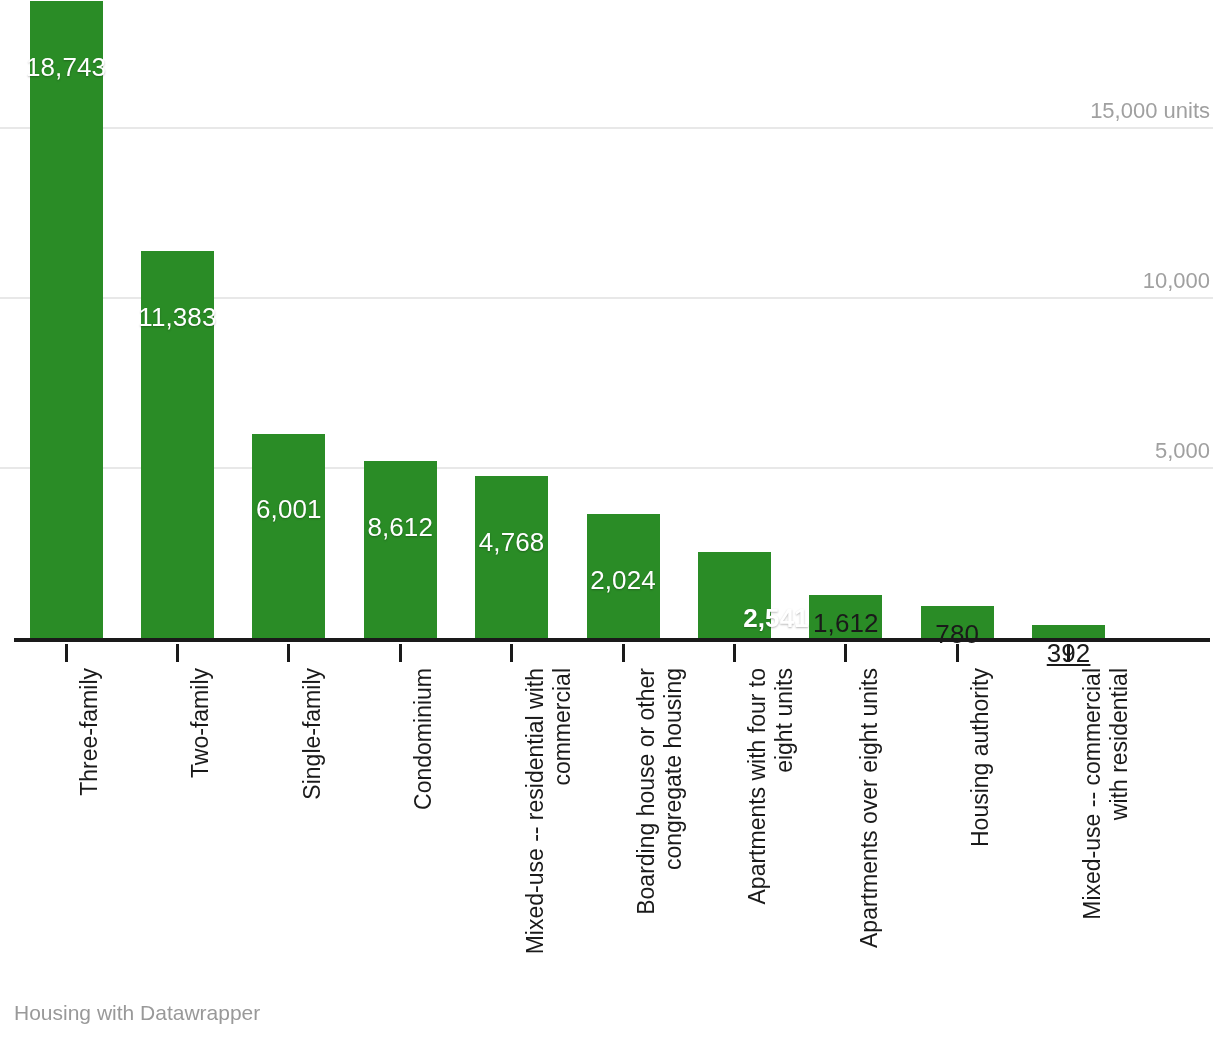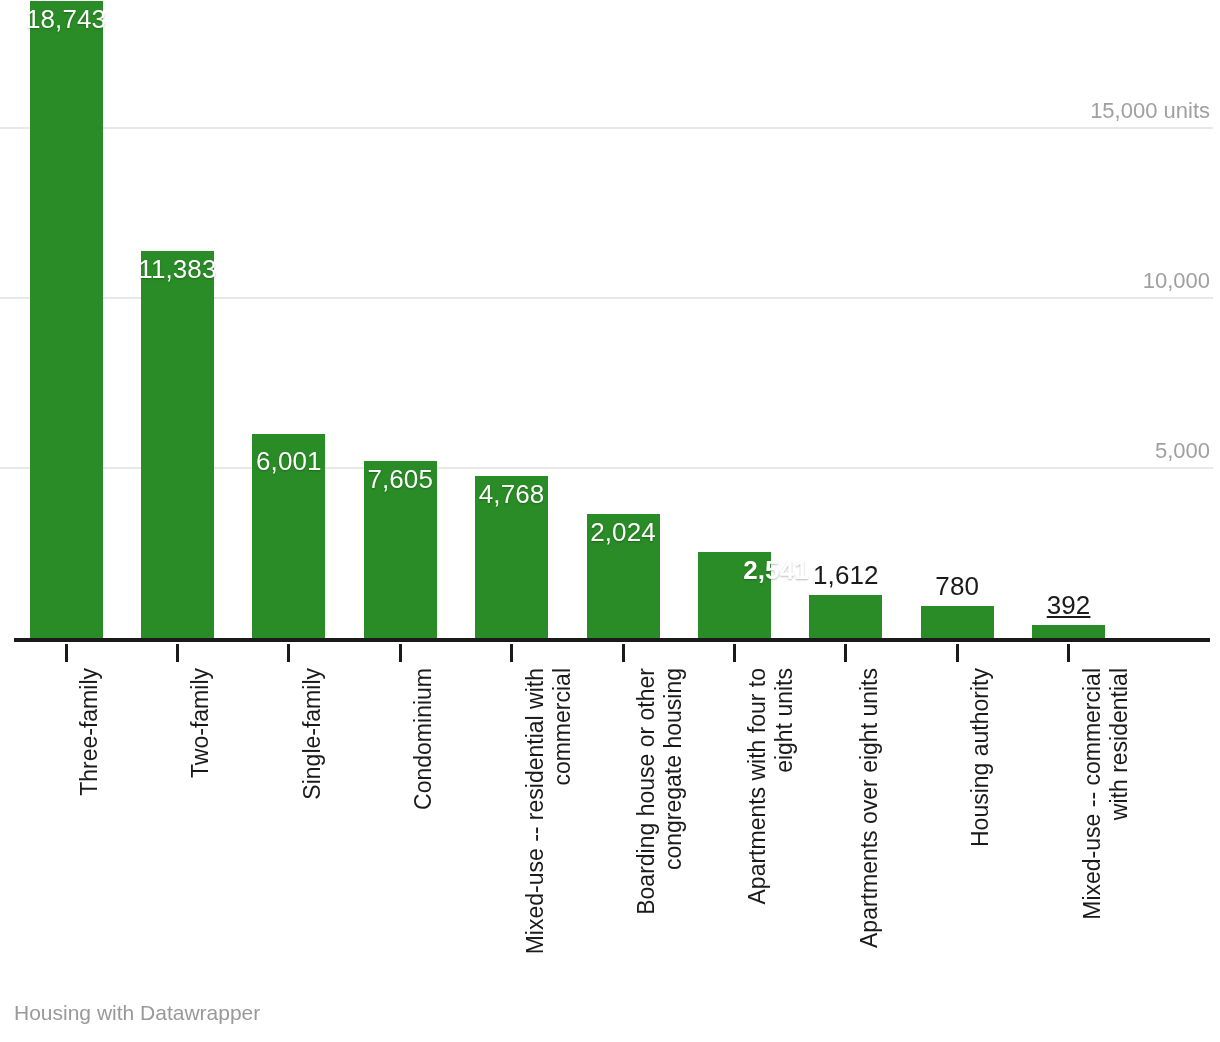--- a/index.html
+++ b/index.html
@@ -64,20 +64,21 @@
     background: #2a8c26;
     bottom: 4px;
   }
 
   .bar-value {
     position: absolute;
     font-size: 26px;
     line-height: 1;
     white-space: nowrap;
     letter-spacing: 0.1px;
+    margin-top: 48px;
   }
   .bar-value.inside {
     color: #ffffff;
     text-shadow: 0 1px 2px rgba(0,0,0,0.28);
   }
   .bar-value.outside {
     color: #1a1a1a;
   }
 
   
@@ -136,21 +137,21 @@
       </div>
 
     <div id="bar-layer">
         <div class="bar" style="left: 29.5px; width: 73px; height: 637.262px; background: rgb(42, 140, 38);"></div>
         <div class="bar-value inside" style="top: 5.738px; left: 66px; transform: translateX(-50%);">18,743</div>
         <div class="bar" style="left: 140.9px; width: 73px; height: 387.022px; background: rgb(42, 140, 38);"></div>
         <div class="bar-value inside" style="top: 255.978px; left: 177.4px; transform: translateX(-50%);">11,383</div>
         <div class="bar" style="left: 252.3px; width: 73px; height: 204.034px; background: rgb(42, 140, 38);"></div>
         <div class="bar-value inside" style="top: 448px; left: 288.8px; transform: translateX(-50%);">6,001</div>
         <div class="bar" style="left: 363.7px; width: 73px; height: 177.072px; background: rgb(42, 140, 38);"></div>
-        <div class="bar-value inside" style="top: 465.928px; left: 400.2px; transform: translateX(-50%);">7,605</div>
+        <div class="bar-value inside" style="top: 465.928px; left: 400.2px; transform: translateX(-50%);">8,612</div>
         <div class="bar" style="left: 475.1px; width: 73px; height: 162.112px; background: rgb(42, 140, 38);"></div>
         <div class="bar-value inside" style="top: 480.888px; left: 511.6px; transform: translateX(-50%);">4,768</div>
         <div class="bar" style="left: 586.5px; width: 73px; height: 124.202px; background: rgb(42, 140, 38);"></div>
         <div class="bar-value inside" style="top: 518.798px; left: 623px; transform: translateX(-50%);">2,024</div>
         <div class="bar" style="left: 697.9px; width: 73px; height: 86.394px; background: rgb(42, 140, 38);"></div>
         <div class="bar-value inside" style="top: 556.606px; left: 776px; transform: translateX(-50%); font-weight: bold;">2,541</div>
         <div class="bar" style="left: 809.3px; width: 73px; height: 43.316px; background: rgb(42, 140, 38);"></div>
         <div class="bar-value outside" style="top: 561.684px; left: 845.8px; transform: translateX(-50%);">1,612</div>
         <div class="bar" style="left: 920.7px; width: 73px; height: 32.334px; background: rgb(42, 140, 38);"></div>
         <div class="bar-value outside" style="top: 572.666px; left: 957.2px; transform: translateX(-50%);">780</div>

